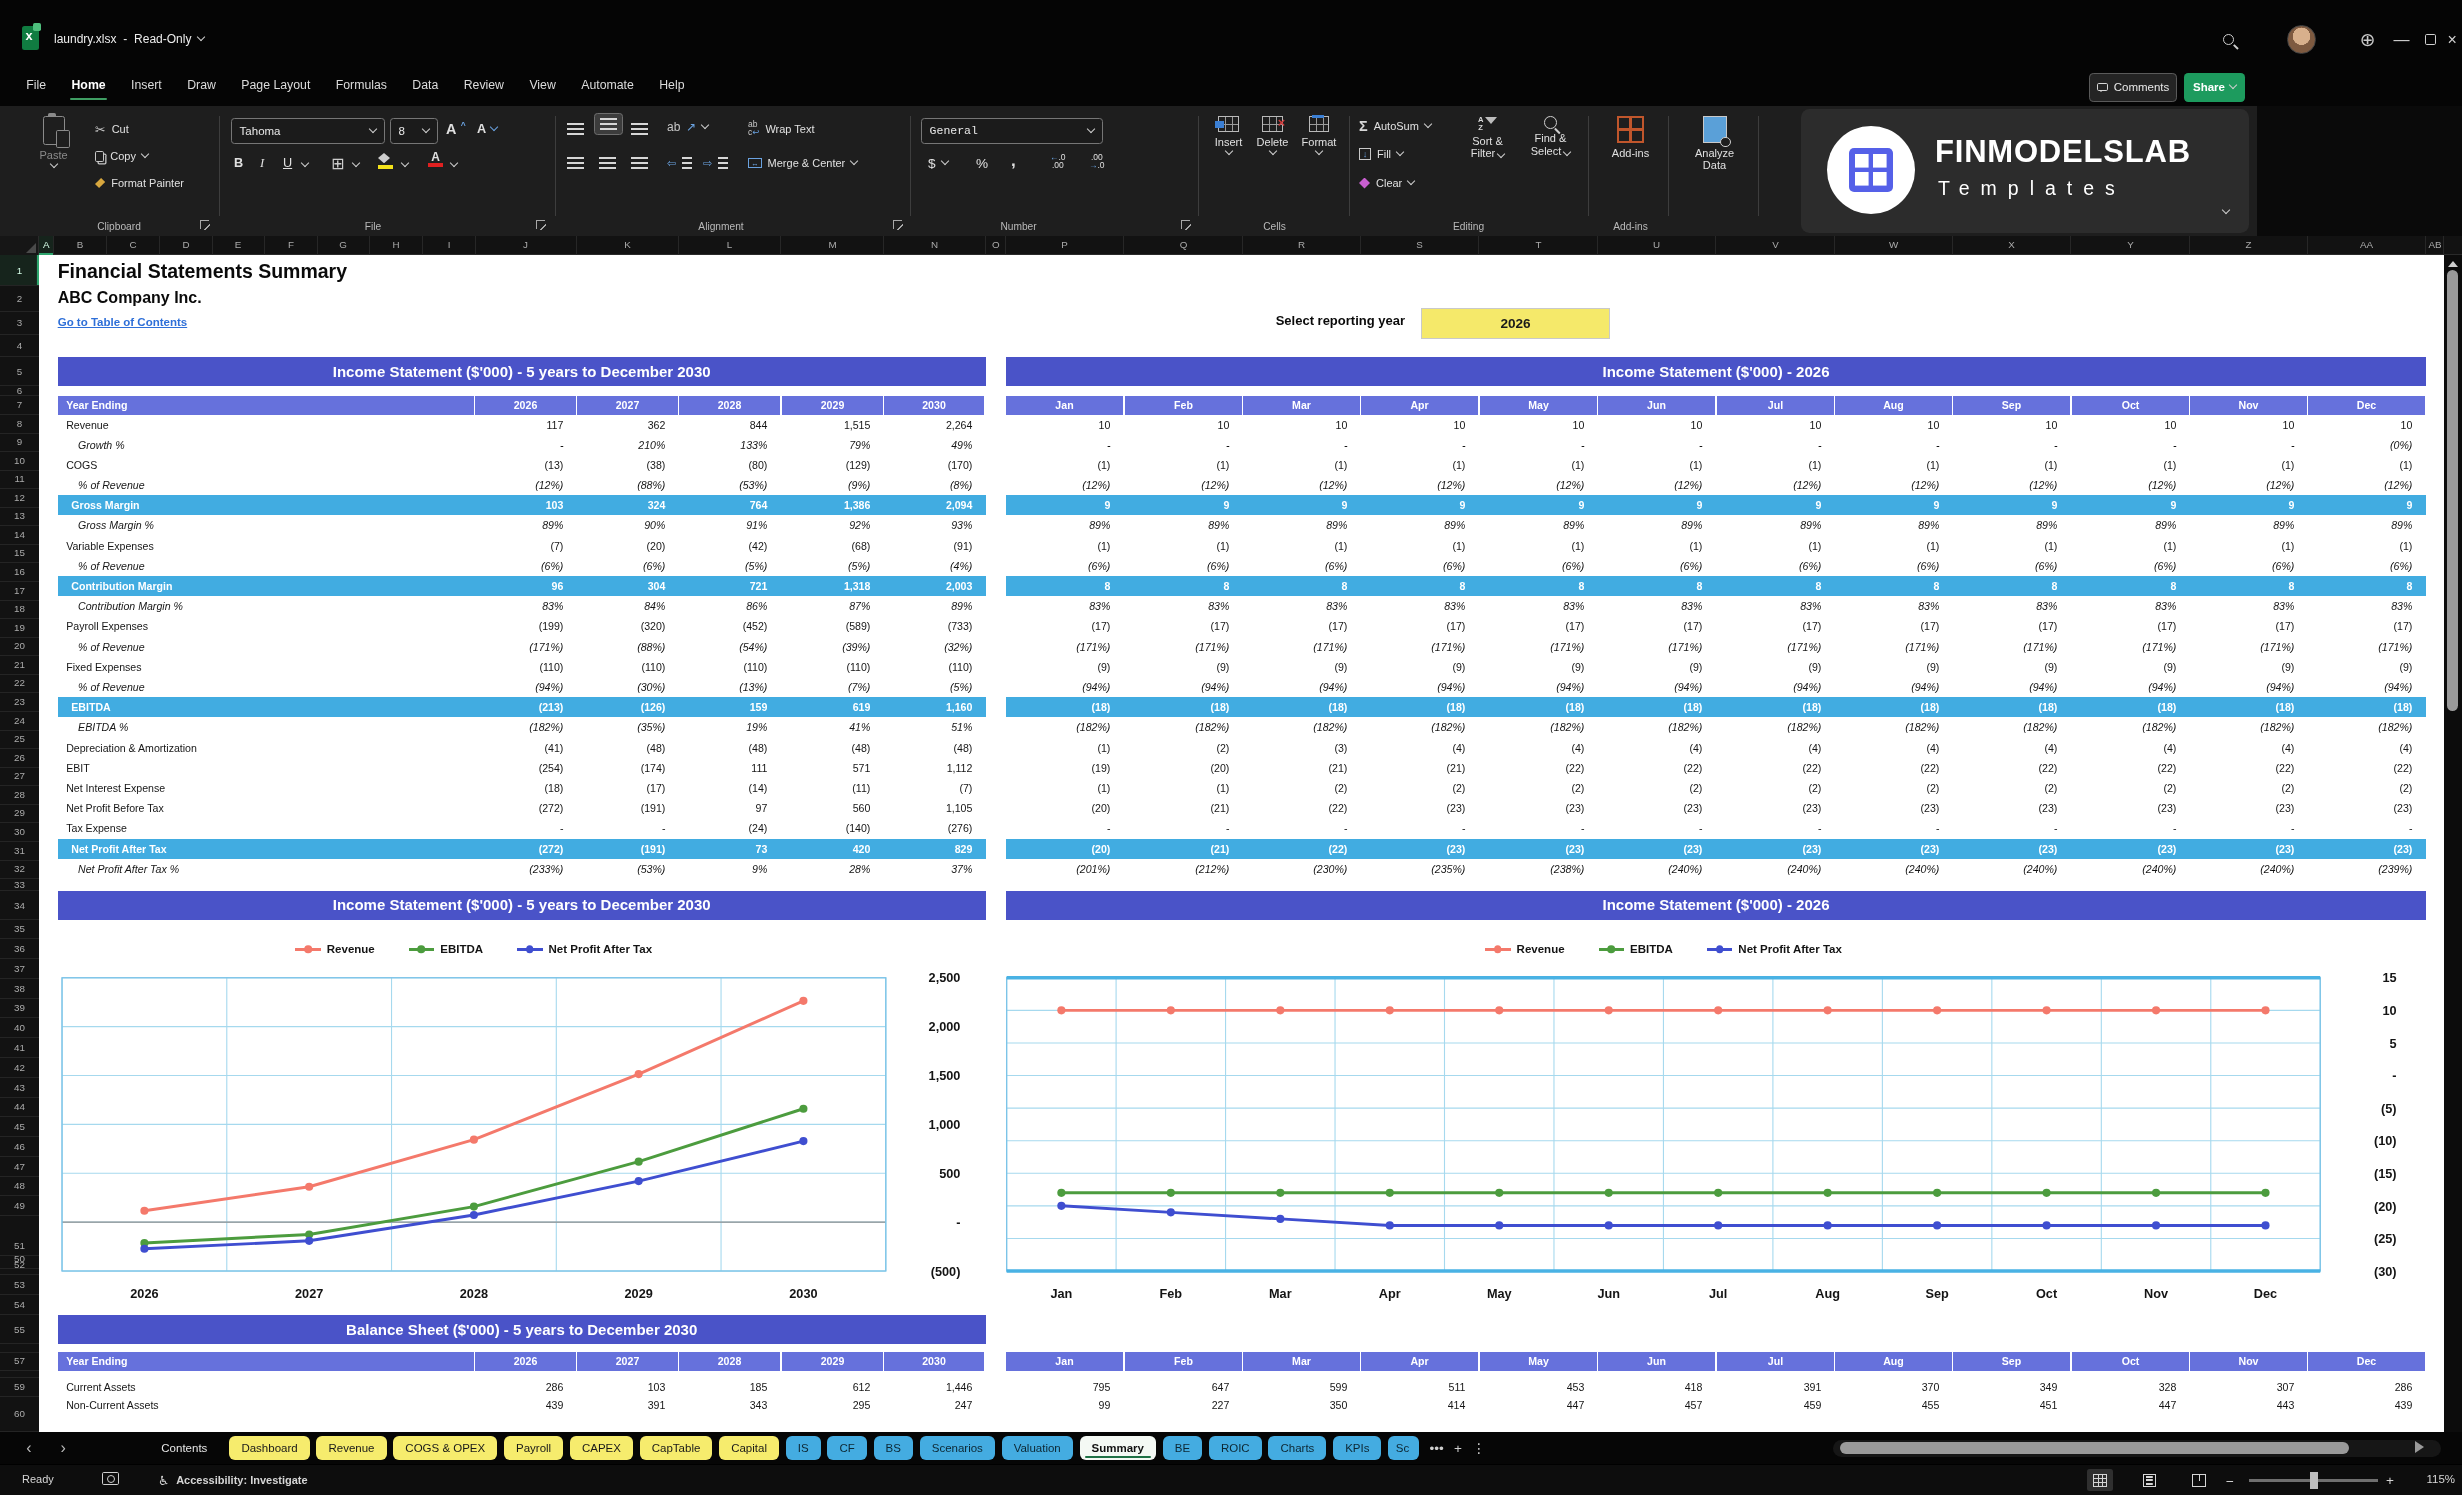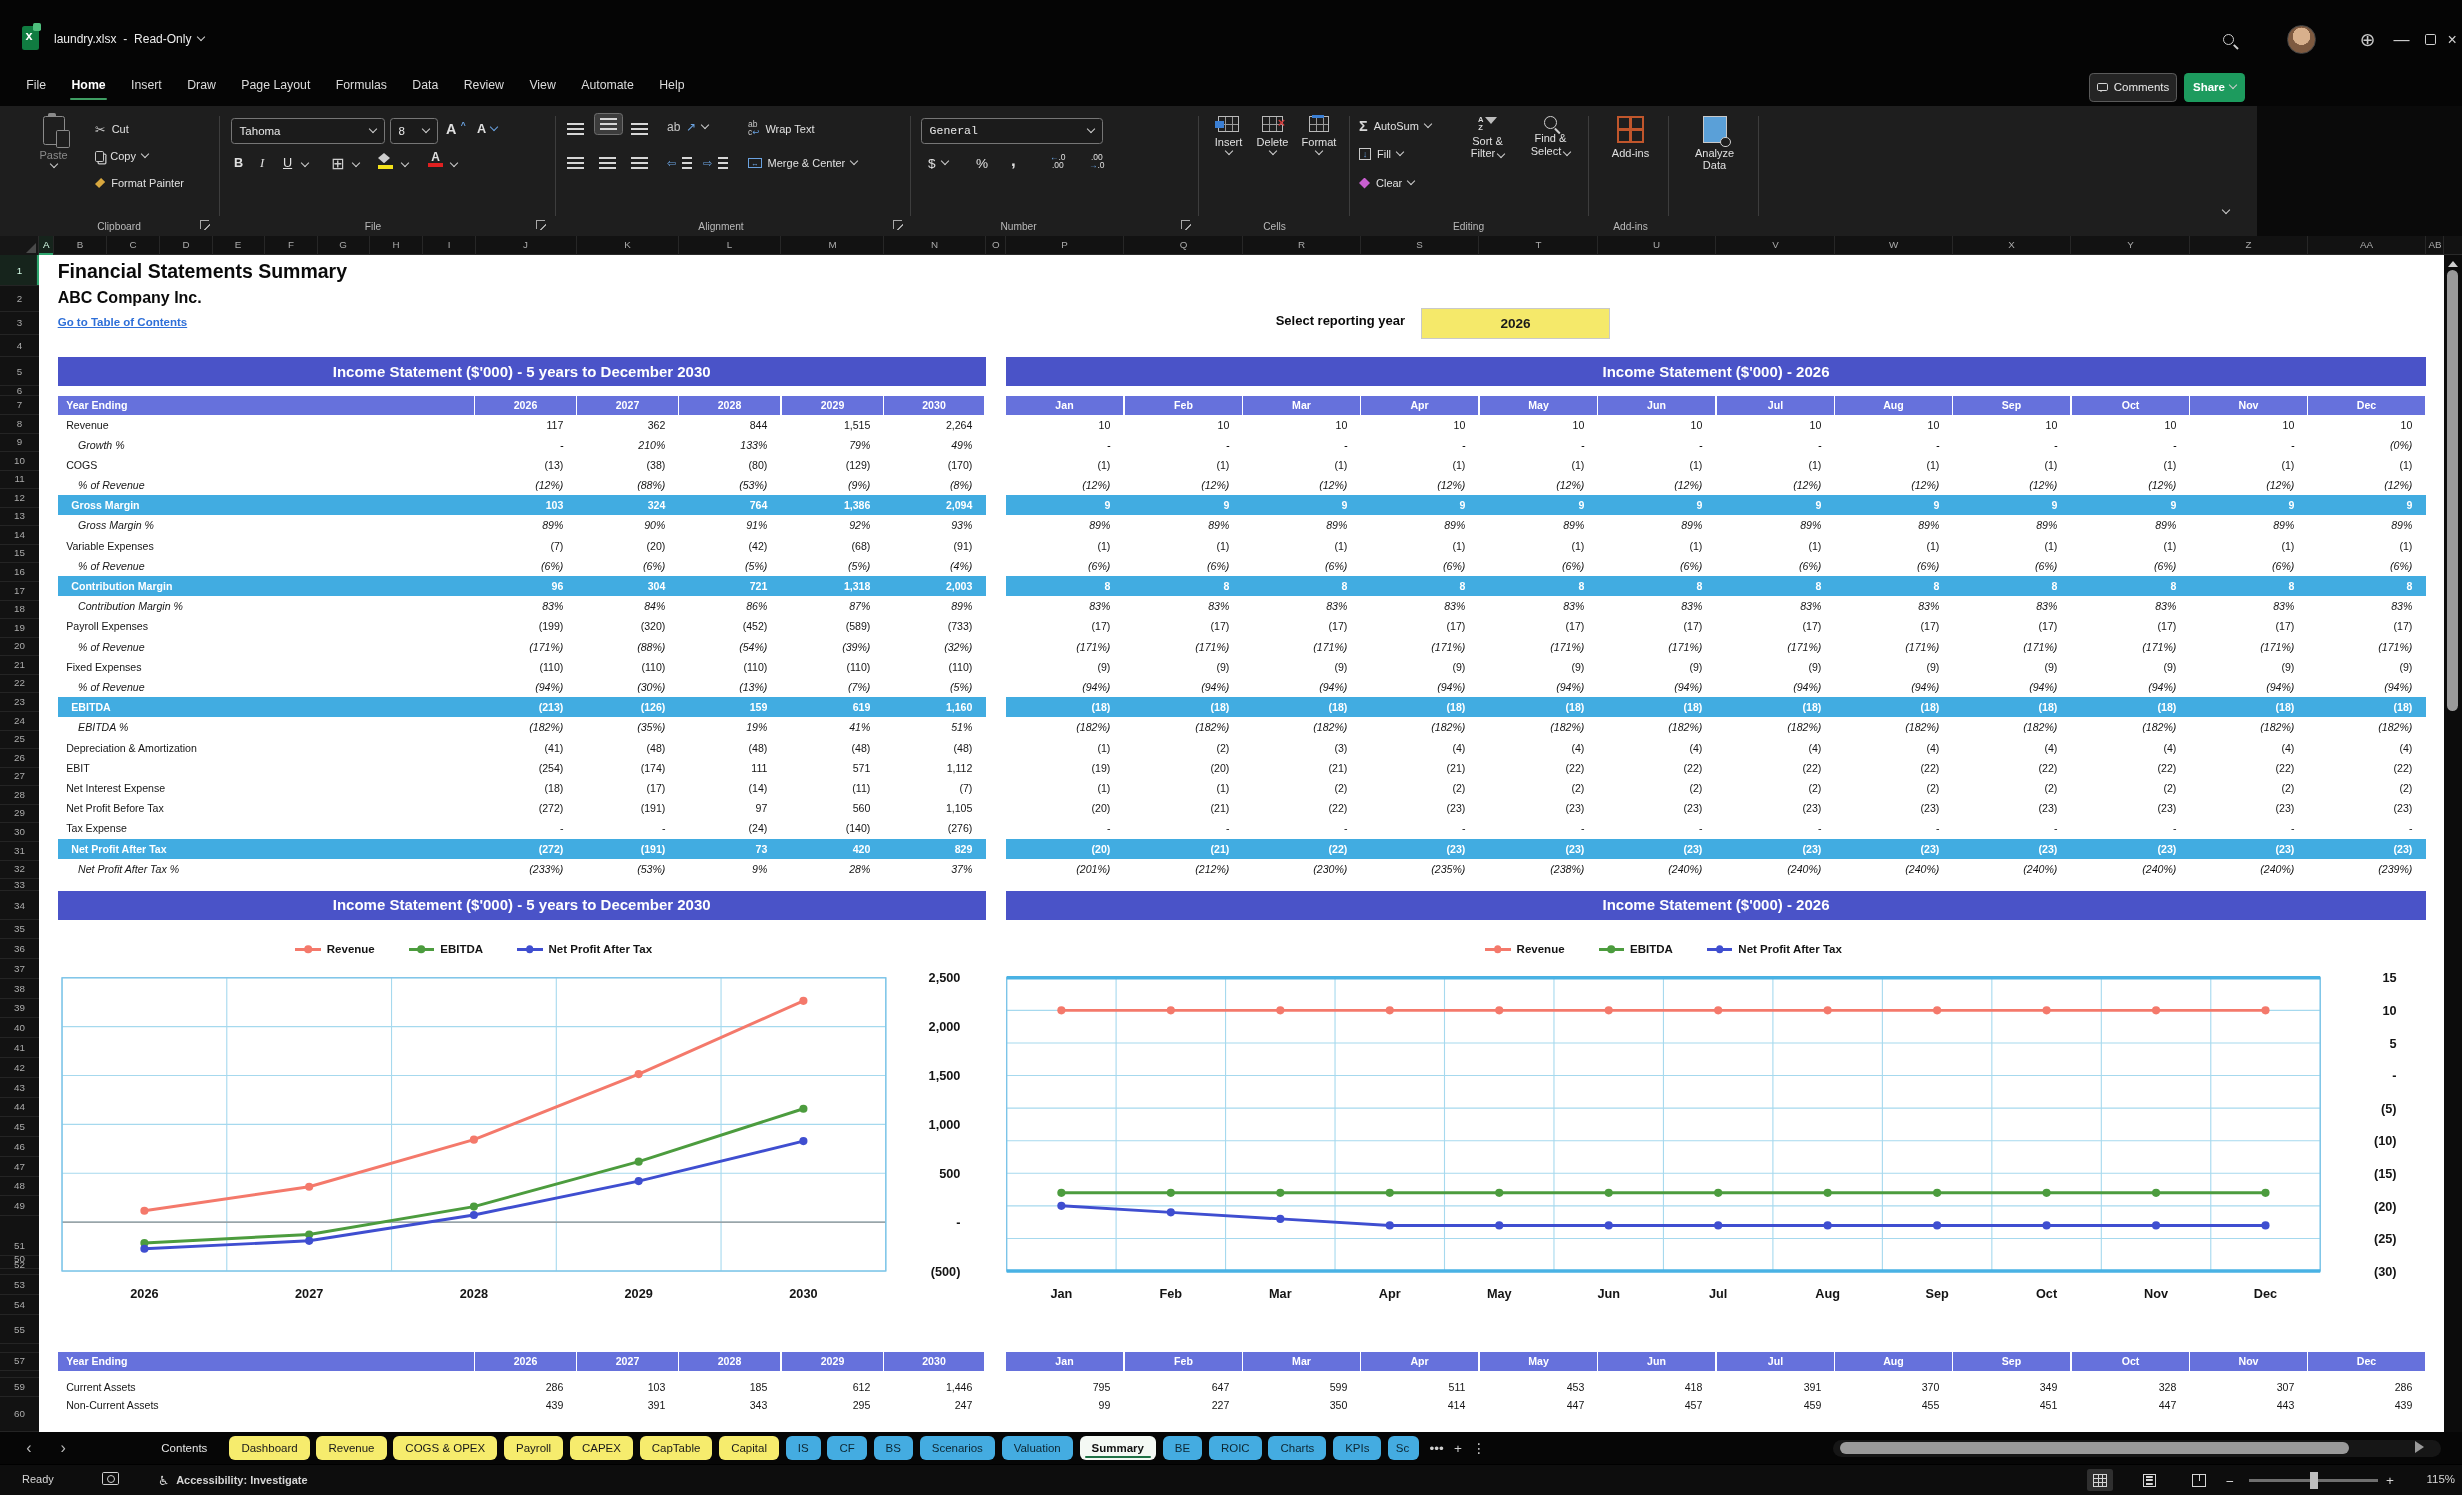--- a/index.html
+++ b/index.html
@@ -388,20 +388,27 @@
     <span class="analyze-ic">
         <span class="b1"></span>
         <span class="b2"></span>
         <span class="b3"></span>
         <span class="lens3"></span>
       </span>
     <span class="two-line"><span>Analyze</span><br><span>Data</span></span>
   </div>
   <div class="vsep" style="left:1758px;"></div>
 
+  <div id="fml-panel">
+    <div id="fml-circle">
+        <div id="fml-sq"></div>
+      </div>
+    <div id="fml-brand">FINMODELSLAB</div>
+    <div id="fml-sub">Templates</div>
+  </div>
   <div id="ribbon-collapse" class="chev"></div>
 </div>
 
 <div id="colheaders">
   <div id="select-all"></div>
 <div class="colh selcol" style="left: 39px; width: 15.3px;">A</div>
     <div class="colh" style="left: 54px; width: 53px;">B</div>
     <div class="colh" style="left: 107px; width: 53px;">C</div>
     <div class="colh" style="left: 160px; width: 53px;">D</div>
     <div class="colh" style="left: 212px; width: 53px;">E</div>
@@ -937,20 +944,21 @@
       <div class="c num it" style="left: 1204px; top: 604px; width: 118px; height: 20px; line-height: 20px;">(230%)</div>
       <div class="c num it" style="left: 1322px; top: 604px; width: 118px; height: 20px; line-height: 20px;">(235%)</div>
       <div class="c num it" style="left: 1441px; top: 604px; width: 118px; height: 20px; line-height: 20px;">(238%)</div>
       <div class="c num it" style="left: 1559px; top: 604px; width: 118px; height: 20px; line-height: 20px;">(240%)</div>
       <div class="c num it" style="left: 1678px; top: 604px; width: 118px; height: 20px; line-height: 20px;">(240%)</div>
       <div class="c num it" style="left: 1796px; top: 604px; width: 118px; height: 20px; line-height: 20px;">(240%)</div>
       <div class="c num it" style="left: 1914px; top: 604px; width: 118px; height: 20px; line-height: 20px;">(240%)</div>
       <div class="c num it" style="left: 2033px; top: 604px; width: 118px; height: 20px; line-height: 20px;">(240%)</div>
       <div class="c num it" style="left: 2151px; top: 604px; width: 118px; height: 20px; line-height: 20px;">(240%)</div>
       <div class="c num it" style="left: 2269px; top: 604px; width: 118px; height: 20px; line-height: 20px;">(239%)</div>
+      <div class="tbl-title" style="left: 18.7px; top: 1060px; width: 928px; height: 29px; line-height: 29px;">Balance Sheet ($'000) - 5 years to December 2030</div>
       <div class="yr lblc" style="left: 18.7px; top: 1097px; width: 417px; height: 18.7px; line-height: 18.7px;">Year Ending</div>
       <div class="yr" style="left: 436px; top: 1097px; width: 102px; height: 18.7px; line-height: 18.7px;">2026</div>
       <div class="yr" style="left: 538px; top: 1097px; width: 102px; height: 18.7px; line-height: 18.7px;">2027</div>
       <div class="yr" style="left: 640px; top: 1097px; width: 102px; height: 18.7px; line-height: 18.7px;">2028</div>
       <div class="yr" style="left: 743px; top: 1097px; width: 102px; height: 18.7px; line-height: 18.7px;">2029</div>
       <div class="yr" style="left: 845px; top: 1097px; width: 100px; height: 18.7px; line-height: 18.7px; border-right: none;">2030</div>
       <div class="c lbl" style="left: 18.7px; top: 1123px; width: 417px; height: 18.7px; line-height: 18.7px;">Current Assets</div>
       <div class="c num" style="left: 436px; top: 1123px; width: 102px; height: 18.7px; line-height: 18.7px;">286</div>
       <div class="c num" style="left: 538px; top: 1123px; width: 102px; height: 18.7px; line-height: 18.7px;">103</div>
       <div class="c num" style="left: 640px; top: 1123px; width: 102px; height: 18.7px; line-height: 18.7px;">185</div>

